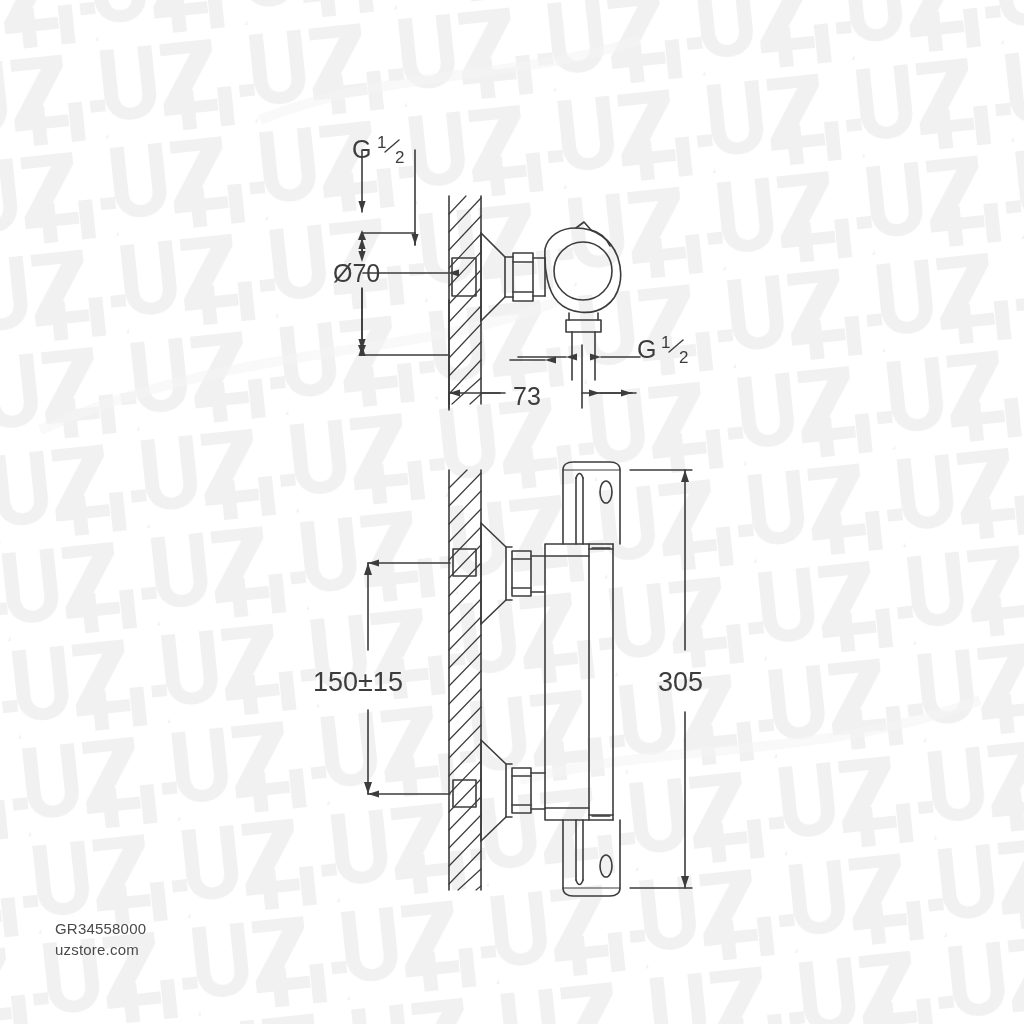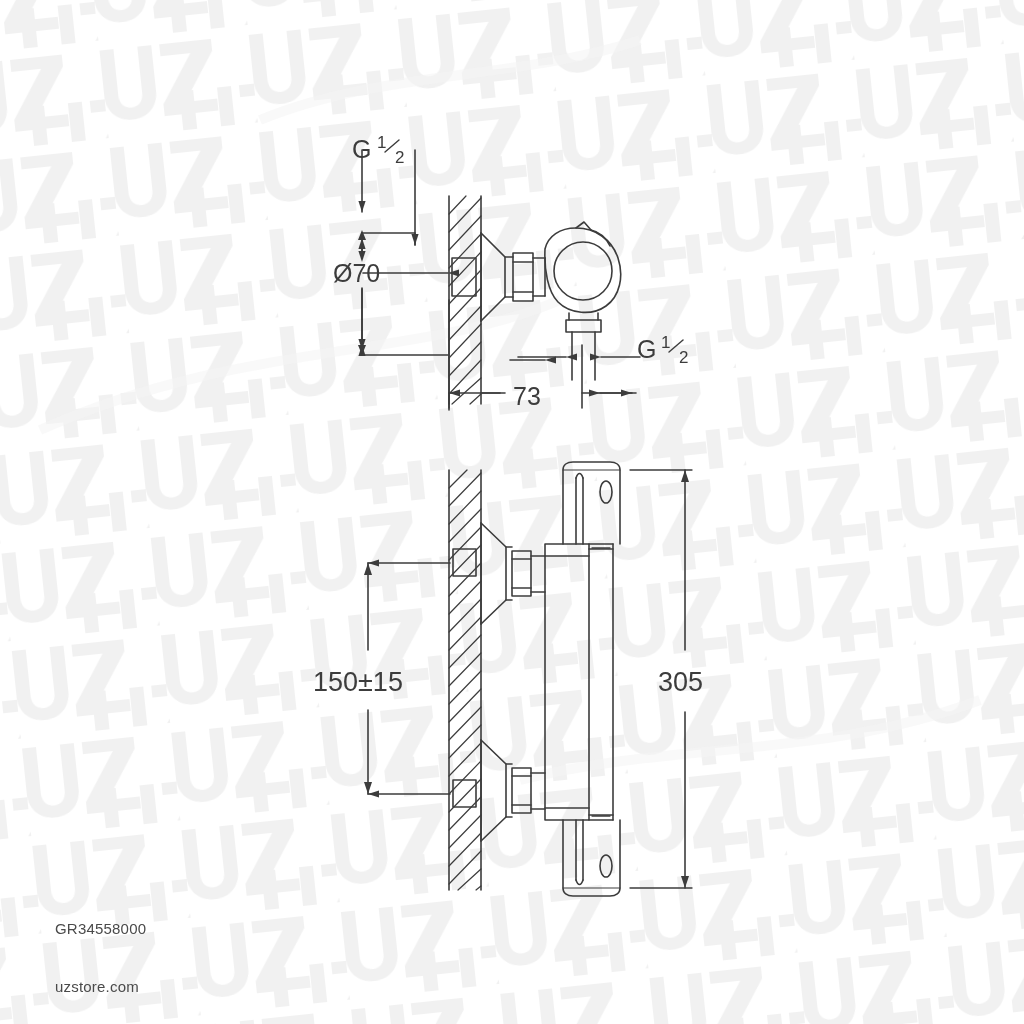--- a/index.html
+++ b/index.html
@@ -34,21 +34,21 @@
   
   .footer {
     position: absolute;
     left: 55px;
     color: #4a4a4a;
     font-size: 15px;
     letter-spacing: 0.2px;
     white-space: nowrap;
   }
   #footer-sku { top: 920px; }
-  #footer-site { top: 978px; }
+  #footer-site { top: 941px; }
 </style>
 </head>
 <body>
 
 <div id="page">
 
   <div id="watermark">
     <svg width="1024" height="1024" viewBox="0 0 1024 1024" xmlns="http://www.w3.org/2000/svg">
       <defs>
         <g id="uzglyph">

